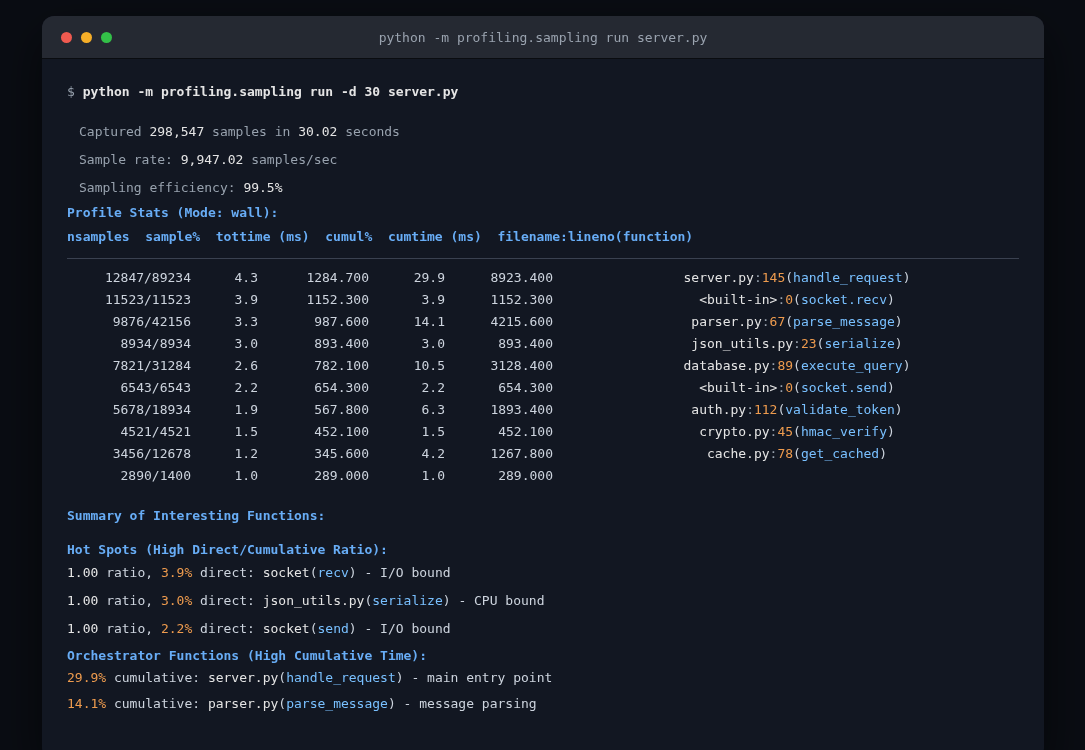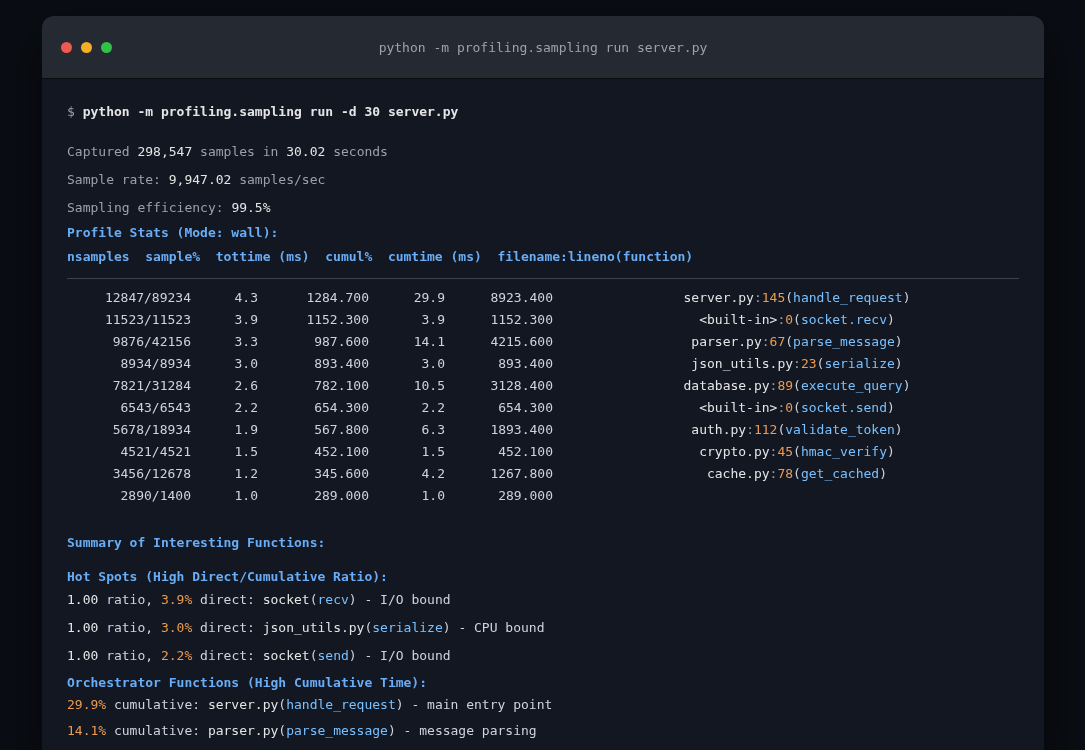--- a/index.html
+++ b/index.html
@@ -13,21 +13,21 @@
   .window {
     position: absolute;
     left: 42px; top: 16px;
     width: 1002px; height: 744px;
     background: #121722;
     border-radius: 12px;
     box-shadow: 0 18px 50px rgba(0,0,0,0.55);
     overflow: hidden;
   }
   .titlebar {
-    height: 63px;
+    height: 43px;
     background: #252932;
     border-bottom: 1px solid #0a0c10;
     display: flex;
     align-items: center;
     padding-left: 19px;
     position: relative;
   }
   .dots { display: flex; gap: 9px; }
   .dot { width: 11px; height: 11px; border-radius: 50%; }
   .dot.red    { background: #ef5a50; }
@@ -49,42 +49,42 @@
   
   .g  { color: #e5e5e5; }            
   .b  { color: #79c0ff; }            
   .o  { color: #ee9b4e; }            
   .mu { color: #98a2ae; }            
   .lt { color: #cdd4de; }            
   .bold { font-weight: bold; }
   .heading { color: #68adf6; font-weight: bold; }
 
   .cmd { line-height: 18px; }
-  .stats { margin-top: 17px; }
+  .stats { margin-top: 17px; margin-left: 12px; }
   .stats .line { line-height: 28px; }
 
   .profile-title { margin-top: 2px; }
   .theader { margin-top: 6px; white-space: pre; }
   hr.sep {
     border: none;
     border-top: 1px solid #3a4150;
     margin: 12px 0 4px 0;
     width: 952px;
   }
   .rows { margin-top: 8px; }
   .prow {
     display: grid;
     grid-template-columns: 124px 67px 111px 76px 108px auto;
     line-height: 22px;
     white-space: pre;
   }
   .prow .num { text-align: right; color: #cdd4de; }
   .prow .fnref { padding-left: 22px; text-align: center; }
 
-  .summary-title  { margin-top: 27px; }
+  .summary-title  { margin-top: 20px; }
   .hotspots-title { margin-top: 16px; }
   .hs-rows .line  { line-height: 28px; }
   .orch-title     { margin-top: 4px; }
   .orch-rows .line{ line-height: 26px; }
 </style>
 </head>
 <body>
 
 <div class="window">
   <div class="titlebar">

